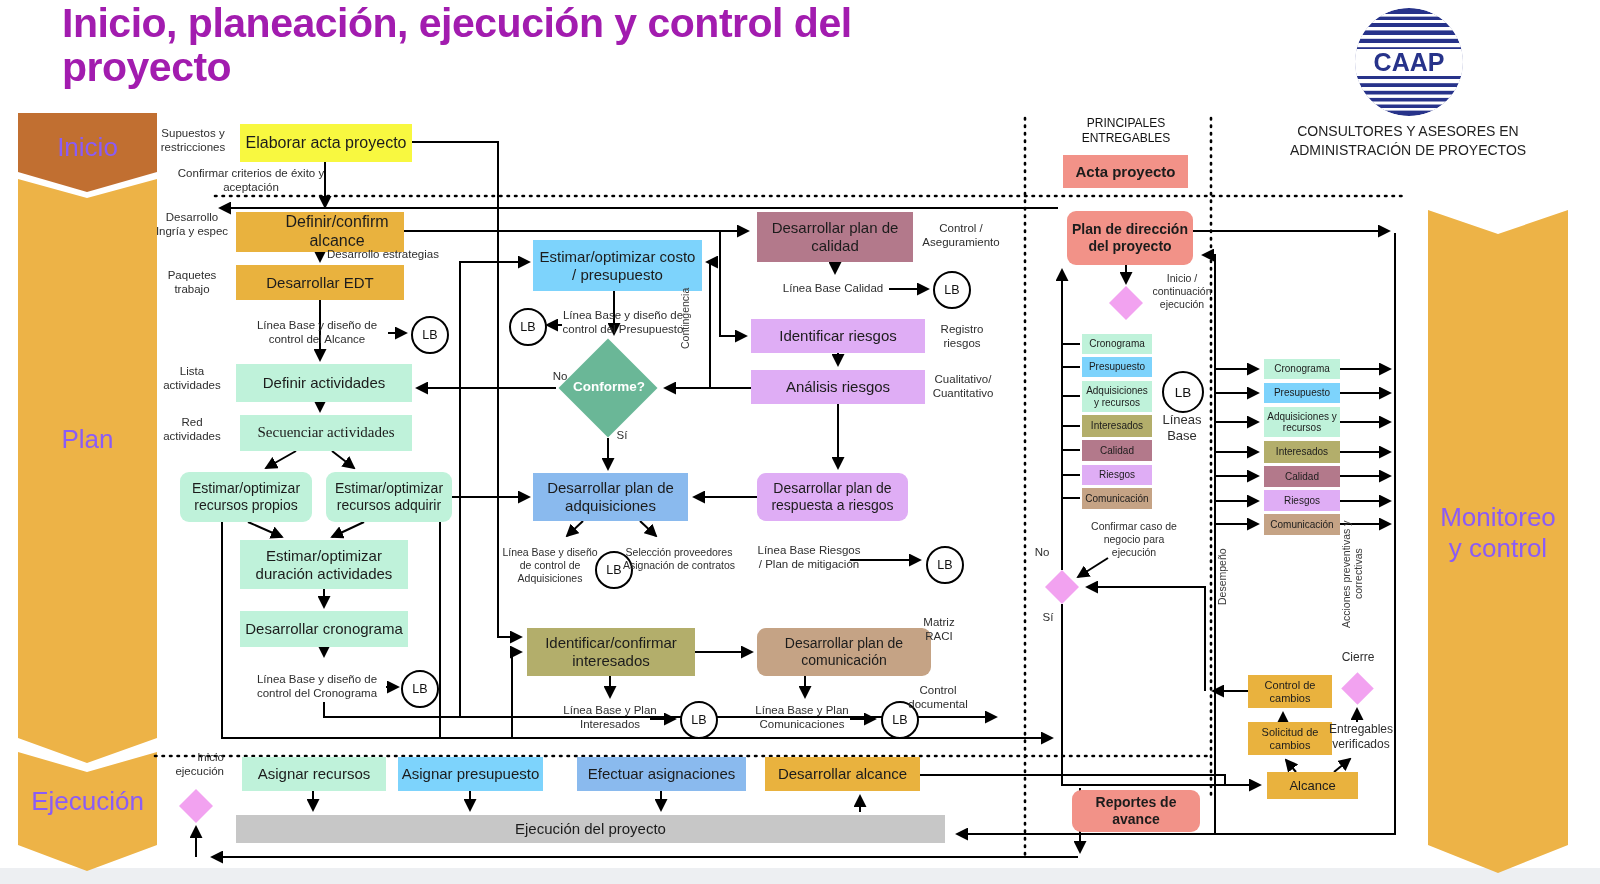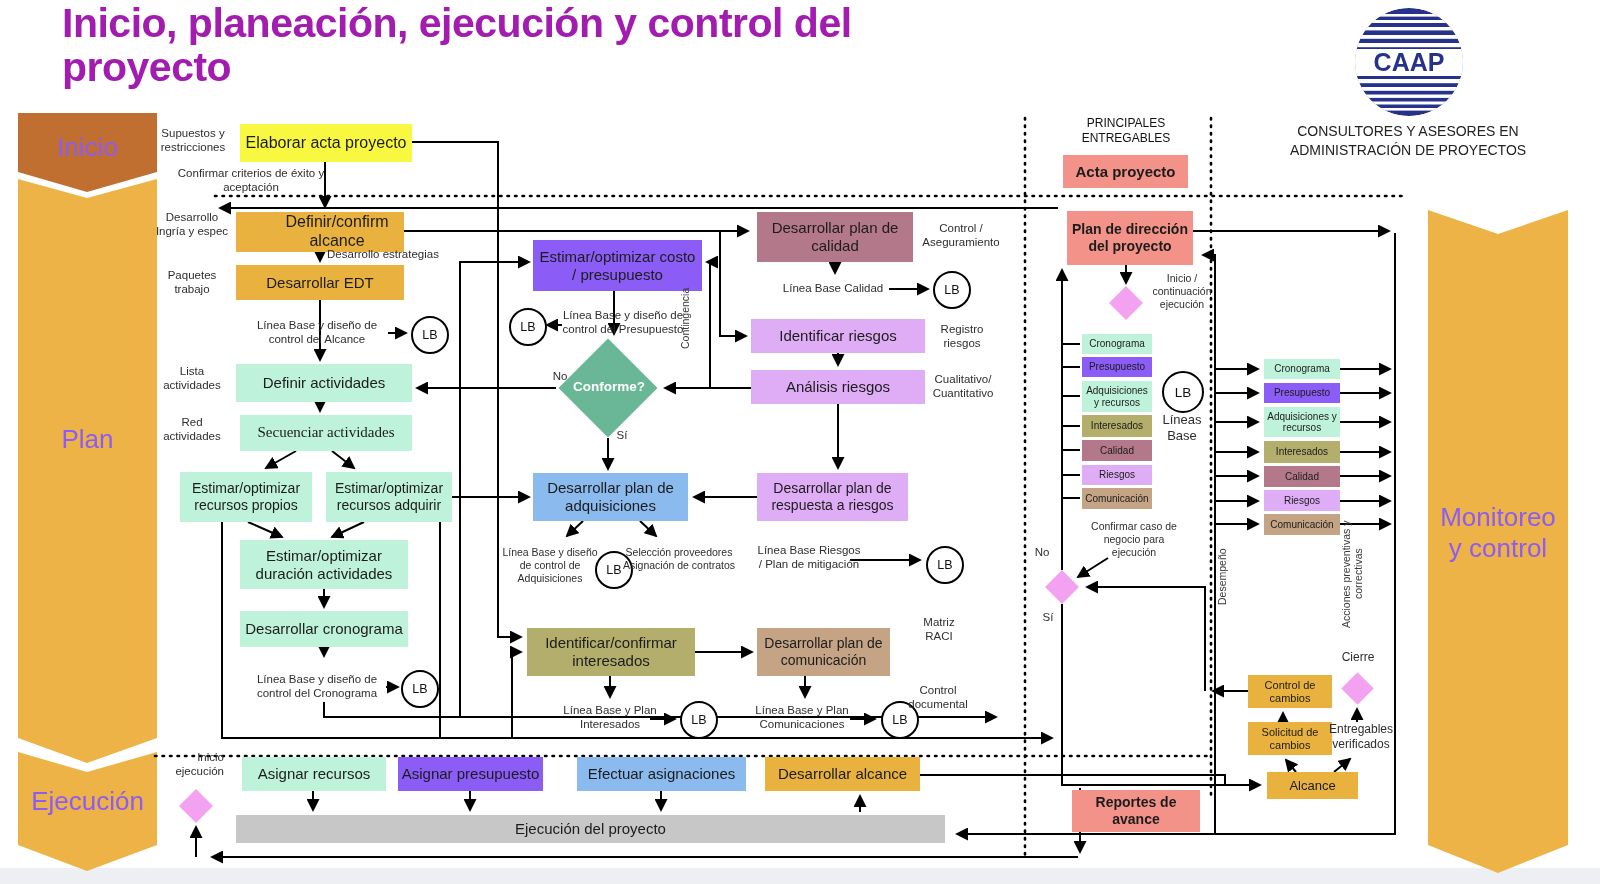--- a/index.html
+++ b/index.html
@@ -2,32 +2,32 @@
 <html><head>
 <meta charset="utf-8">
 <style>
   html,body{margin:0;padding:0;background:#fff;}
   #canvas{position:relative;width:1600px;height:884px;background:#fff;overflow:hidden;
           font-family:"Liberation Sans",sans-serif;}
   .title{position:absolute;left:62px;top:2px;width:880px;font-size:41px;font-weight:bold;
          letter-spacing:-.5px;line-height:1.07;color:#a21caf;}
   .bx{position:absolute;display:flex;align-items:center;justify-content:center;text-align:center;
       font-size:15px;line-height:1.18;color:#1c1c1c;padding:1px 3px;box-sizing:border-box;}
-  .b14{font-size:14px;} .b13{font-size:13px;} .bold{font-weight:bold;}
+  .b14{font-size:14px;border-radius:9px;} .b13{font-size:13px;} .bold{font-weight:bold;}
   .sm{font-size:10px;line-height:1.12;padding:1px 2px;}
   .lab{position:absolute;font-size:11.5px;line-height:1.22;color:#2e2e2e;text-align:center;}
   .l10{font-size:10.5px;}
   .lb{position:absolute;width:34px;height:34px;border:2.5px solid #000;border-radius:50%;
       background:#fff;display:flex;align-items:center;justify-content:center;font-size:12.5px;color:#111;}
   .diam{position:absolute;transform:rotate(45deg);}
   .vlab{position:absolute;writing-mode:vertical-rl;transform:rotate(180deg);font-size:10.5px;
         color:#3a3a3a;text-align:center;line-height:1.15;}
   .banner-txt{position:absolute;color:#8b5cf6;font-size:26px;text-align:center;line-height:1.2;}
   .c-yellow{background:#f8f840}.c-amber{background:#e9b23e}.c-mint{background:#bff2da}
-  .c-peach{background:#8b5cf6}.c-blue{background:#8abaee}.c-mauve{background:#b3798b}
+  .c-peach{background:#7dd3fc}.c-blue{background:#8abaee}.c-mauve{background:#b3798b}
   .c-violet{background:#dfadf5}.c-olive{background:#b3ae6b}.c-tan{background:#c5a385}
   .c-salmon{background:#f29288}.c-gray{background:#c7c7c7}
   svg.layer{position:absolute;left:0;top:0;}
   .strip{position:absolute;left:0;top:868px;width:1600px;height:16px;background:#edeff2;}
   .orgtxt{position:absolute;left:1262px;width:292px;text-align:center;font-size:14px;color:#222;line-height:1.3;}
 </style>
 </head>
 <body>
 
 <div id="canvas">
@@ -181,21 +181,21 @@
   <div class="bx c-mint b14" style="left:326px;top:472px;width:126px;height:50px;">Estimar/optimizar recursos adquirir</div>
   <div class="bx c-mint" style="left:240px;top:540px;width:168px;height:49px;">Estimar/optimizar duración actividades</div>
   <div class="bx c-mint" style="left:240px;top:611px;width:168px;height:36px;">Desarrollar cronograma</div>
   <div class="bx c-peach" style="left:533px;top:240px;width:169px;height:51px;">Estimar/optimizar costo / presupuesto</div>
   <div class="bx c-blue" style="left:533px;top:473px;width:155px;height:48px;">Desarrollar plan de adquisiciones</div>
   <div class="bx c-olive" style="left:527px;top:628px;width:168px;height:48px;">Identificar/confirmar interesados</div>
   <div class="bx c-mauve" style="left:757px;top:212px;width:156px;height:50px;">Desarrollar plan de calidad</div>
   <div class="bx c-violet" style="left:751px;top:319px;width:174px;height:34px;text-align:right;">Identificar riesgos</div>
   <div class="bx c-violet" style="left:751px;top:370px;width:174px;height:34px;">Análisis riesgos</div>
   <div class="bx c-violet b14" style="left:757px;top:473px;width:151px;height:48px;">Desarrollar plan de respuesta a riesgos</div>
-  <div class="bx c-tan b14" style="left:757px;top:628px;width:133px;height:48px;">Desarrollar plan de comunicación</div>
+  <div class="bx c-tan b14" style="left:757px;top:628px;width:174px;height:48px;">Desarrollar plan de comunicación</div>
 
   <div class="diam" style="left:573px;top:353px;width:70px;height:70px;background:#6ab797;">
     <div style="position:absolute;left:-14px;top:26px;width:98px;transform:rotate(-45deg);text-align:center;color:#fff;font-weight:bold;font-size:13.5px;">Conforme?</div>
   </div>
 
   <div class="diam" style="left:1114px;top:291px;width:24px;height:24px;background:#f2a2f0;"></div>
   <div class="diam" style="left:1050px;top:575px;width:24px;height:24px;background:#f2a2f0;"></div>
   <div class="diam" style="left:1346px;top:677px;width:23px;height:23px;background:#f2a2f0;"></div>
   <div class="diam" style="left:184px;top:794px;width:24px;height:24px;background:#f2a2f0;"></div>
 

